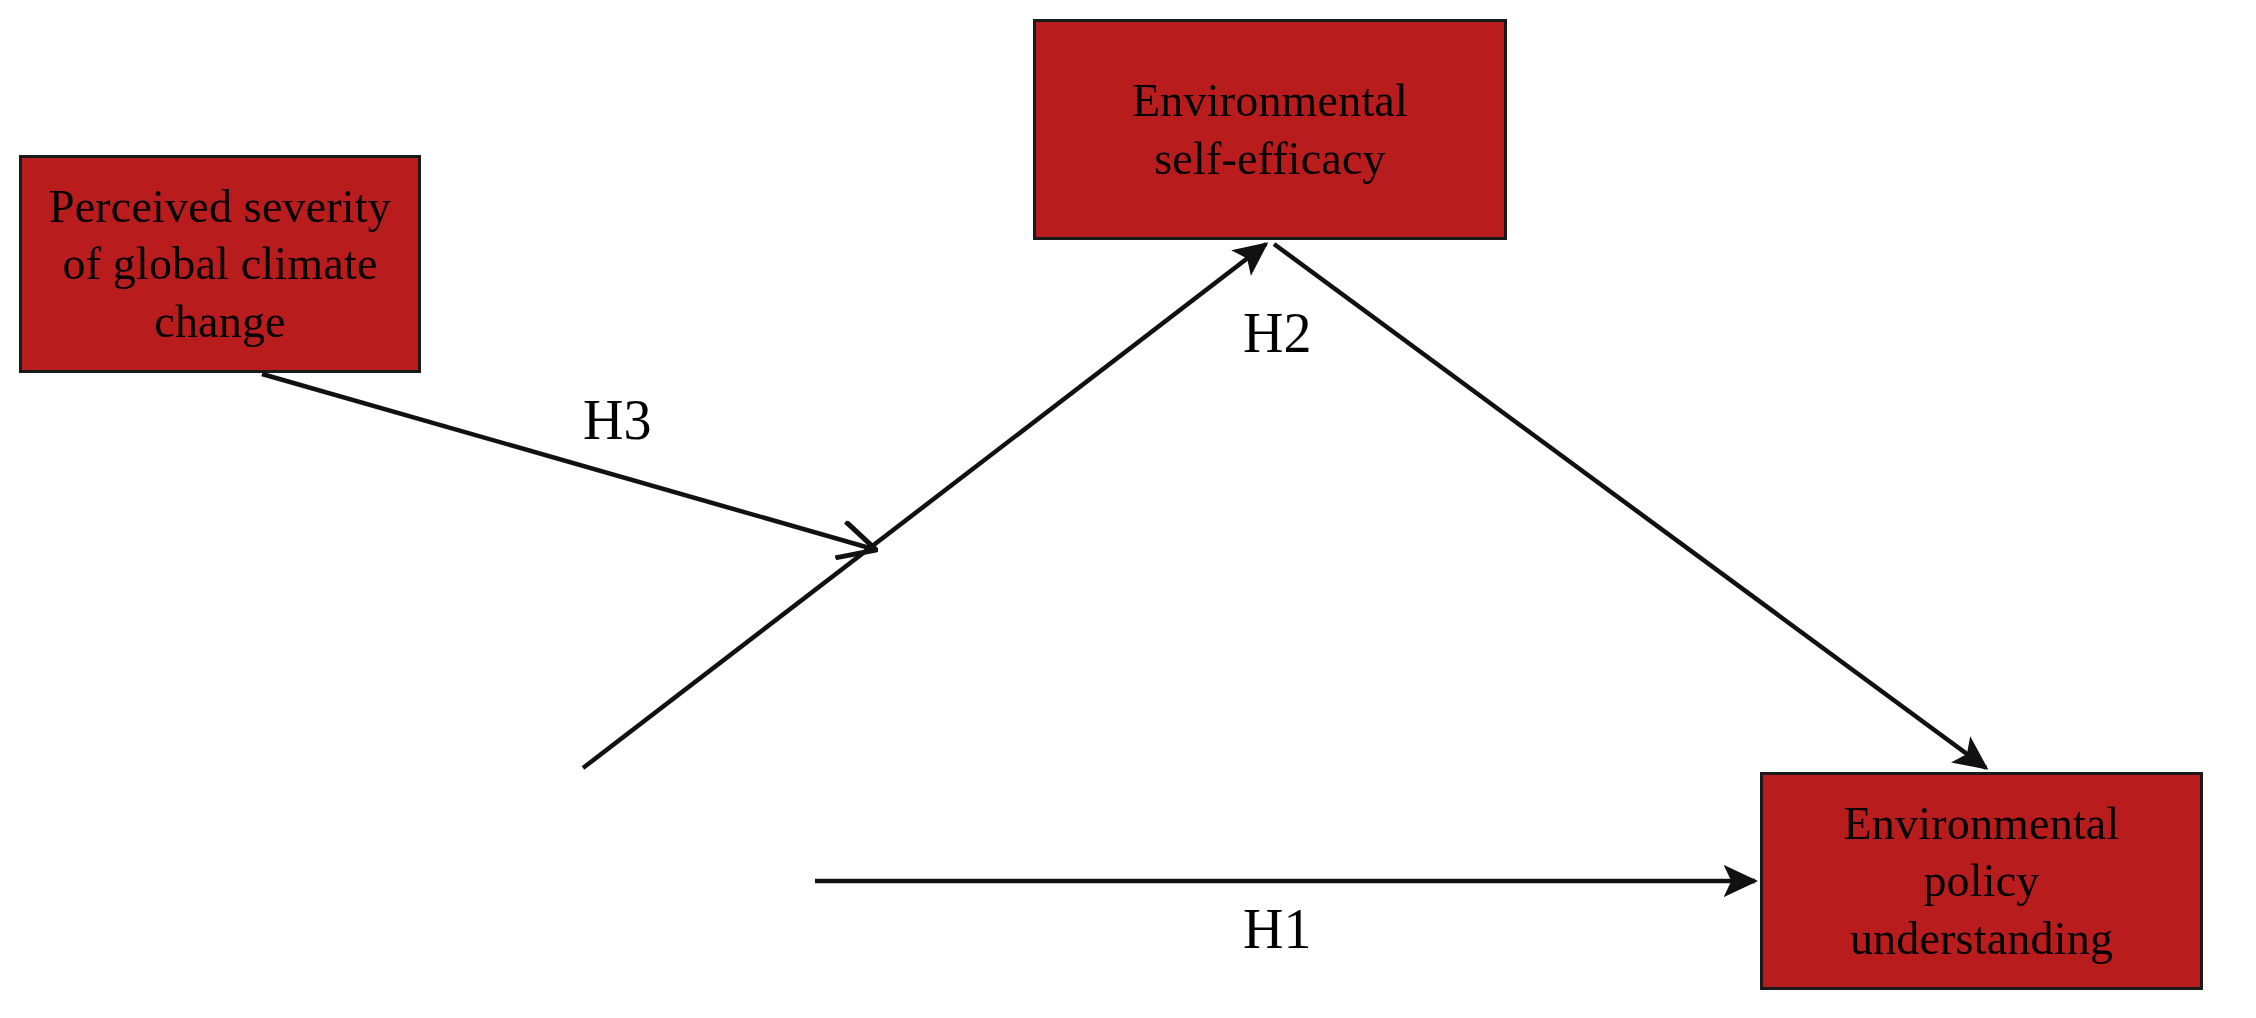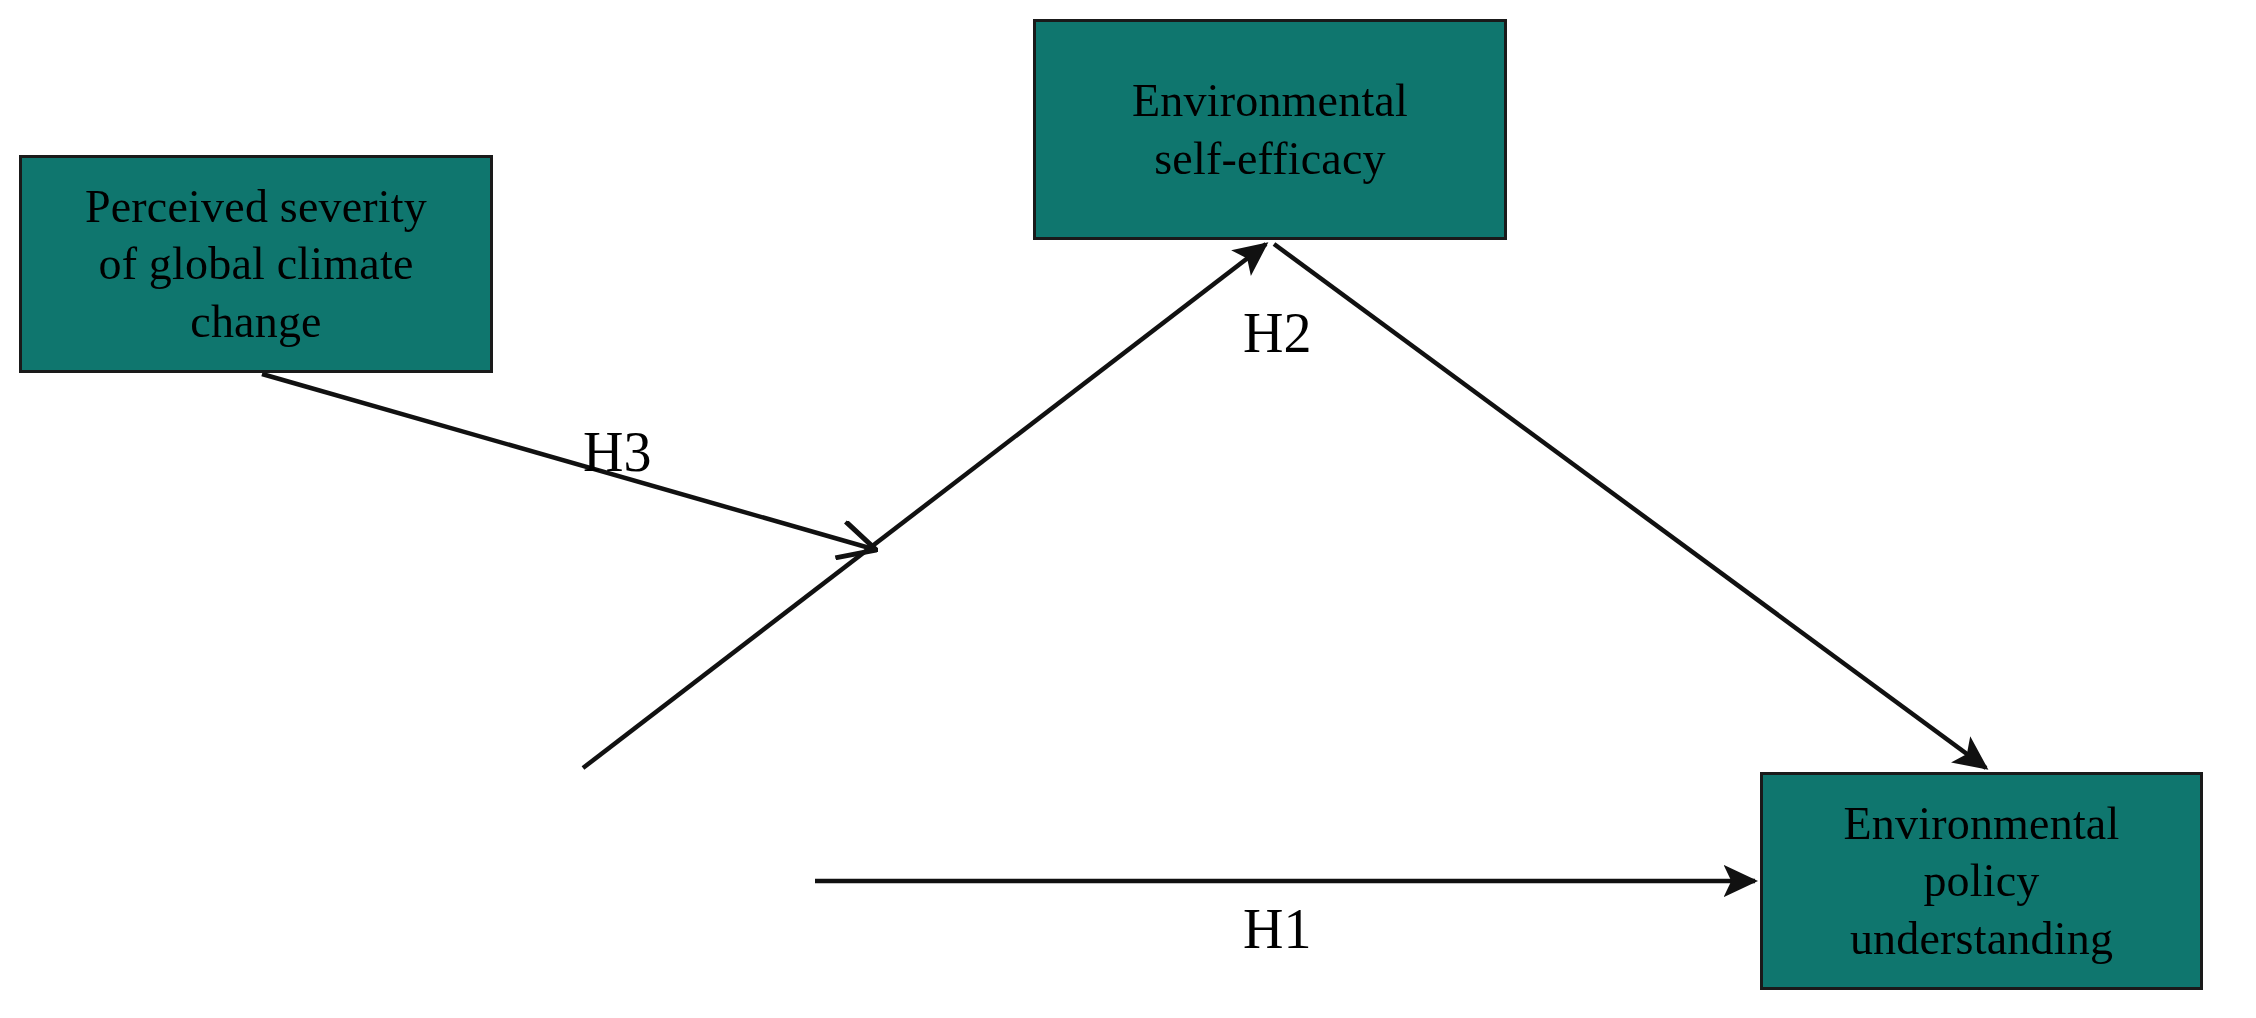--- a/index.html
+++ b/index.html
@@ -22,21 +22,21 @@
     position: absolute;
     left: 0;
     top: 0;
     width: 2256px;
     height: 1018px;
   }
   .node {
     position: absolute;
     box-sizing: border-box;
     border: 3px solid #1a1a1a;
-    background: #0f766e;
+    background: #b91c1c;
     display: flex;
     align-items: center;
     justify-content: center;
     text-align: center;
     z-index: 3;
   }
   .node-label {
     font-size: 46px;
     line-height: 1.24;
     letter-spacing: 0.2px;
@@ -45,28 +45,28 @@
   }
   .edge-label {
     position: absolute;
     font-size: 56px;
     line-height: 1;
     white-space: nowrap;
     z-index: 4;
     background: transparent;
   }
   
-  #node-severity       { left: 19px;   top: 155px; width: 474px; height: 218px; }
+  #node-severity       { left: 19px;   top: 155px; width: 402px; height: 218px; }
   #node-selfefficacy   { left: 1033px; top: 19px;  width: 474px; height: 221px; }
   #node-worldviews     { left: 342px;  top: 770px; width: 473px; height: 210px; }
   #node-policy         { left: 1760px; top: 772px; width: 443px; height: 218px; }
   
   #label-h1 { left: 1243px; top: 901px; }
   #label-h2 { left: 1243px; top: 305px; }
-  #label-h3 { left: 583px;  top: 424px; }
+  #label-h3 { left: 583px;  top: 392px; }
 </style>
 </head>
 <body>
 
 <div id="canvas">
 
   <svg class="edges" viewBox="0 0 2256 1018" width="2256" height="1018" xmlns="http://www.w3.org/2000/svg">
     <defs>
       <marker id="arrow" viewBox="0 0 12 12" refX="10.5" refY="6" markerWidth="8" markerHeight="8" orient="auto-start-reverse" markerUnits="strokeWidth">
         <path d="M 0 0.6 L 11.5 6 L 0 11.4 L 2.6 6 Z" fill="#111111"></path>

